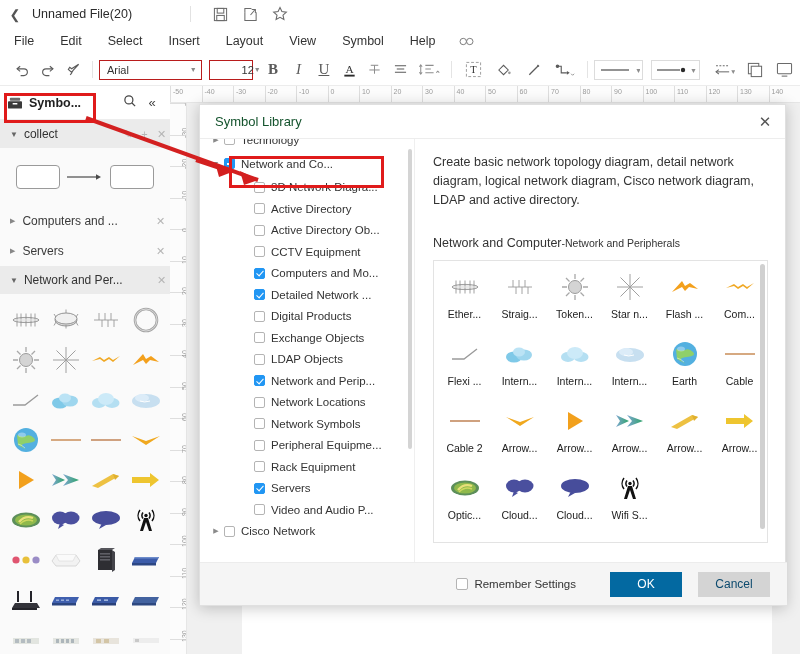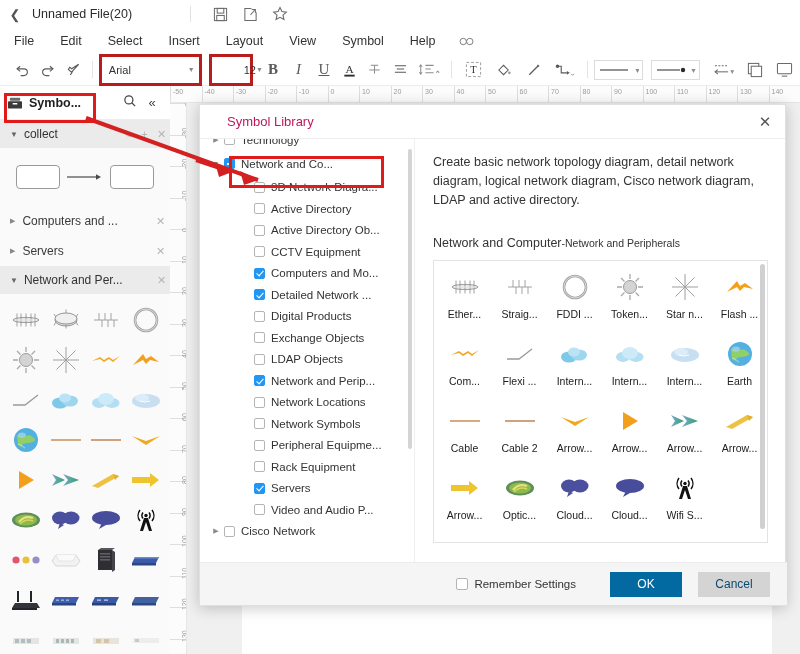--- a/index.html
+++ b/index.html
@@ -40,21 +40,21 @@
     position: absolute; left: 0; top: 54px; width: 800px; height: 32px;
     display: flex; align-items: center; background: #fff; border-bottom: 1px solid #ececec;
   }
   .tool { width: 27px; height: 26px; display: flex; align-items: center; justify-content: center;
           color: #5a5a5a; cursor: pointer; }
   .tool.bold { font-weight: bold; font-family: "Liberation Serif", serif; font-size: 15px; }
   .tool.ital { font-style: italic; font-family: "Liberation Serif", serif; font-size: 15px; }
   .tool.under { text-decoration: underline; font-family: "Liberation Serif", serif; font-size: 15px; }
   .tsep { width: 1px; height: 17px; background: #e4e4e4; margin: 0 6px; }
   .font-select, .size-select {
-    height: 32px; border: 3px solid #b91c1c; background: #fff; font-size: 11px;
+    height: 20px; border: 1px solid #b91c1c; background: #fff; font-size: 11px;
     color: #333; display: flex; align-items: center; padding: 0 4px 0 7px; cursor: pointer;
   }
   .font-select { width: 108px; }
   .size-select { width: 44px; margin-left: 7px; padding-left: 32px; }
   .sel-label { flex: 1; }
   .caret { font-size: 7px; color: #8a8a8a; }
   .linebox {
     width: 52px; height: 20px; border: 1px solid #dcdcdc; display: flex;
     align-items: center; justify-content: center; cursor: pointer; background: #fff;
   }
@@ -116,21 +116,21 @@
   .sym-cell { width: 40px; height: 40px; display: flex; align-items: center;
               justify-content: center; cursor: pointer; }
   .sym-cell svg { display: block; }
 
   
   .dialog {
     position: absolute; left: 199px; top: 104px; width: 587px; height: 502px;
     background: #fff; box-shadow: 0 2px 14px rgba(0,0,0,0.22); border: 1px solid #e0e0e0;
   }
   .dlg-head { height: 34px; display: flex; align-items: center; border-bottom: 1px solid #ededed; }
-  .dlg-title { font-size: 13px; color: #be185d; padding-left: 15px; flex: 1; margin-left: 12px; }
+  .dlg-title { font-size: 13px; color: #14532d; padding-left: 15px; flex: 1; }
   .dlg-close { width: 40px; text-align: center; color: #555; font-size: 15px; cursor: pointer; }
 
   .dlg-body { position: absolute; left: 0; top: 34px; width: 587px; height: 425px; display: flex; }
   .tree-pane { width: 215px; height: 425px; background: #fff; position: relative; overflow: hidden;
                border-right: 1px solid #efefef; }
   .tree-scroll { position: absolute; left: 0; top: 0; width: 215px; }
   .tnode { height: 21.5px; display: flex; align-items: center; font-size: 11.5px; color: #333;
            cursor: pointer; }
   .tnode .tri { width: 16px; text-align: center; font-size: 7px; color: #8a8a8a; }
   .tnode .tri.blank { color: transparent; }
@@ -884,29 +884,20 @@
                 <div class="pv-ico">
                   <svg width="30" height="24" viewBox="0 0 30 24" stroke="#9a9a9a" stroke-width="0.9" fill="none">
                     <path d="M3 12h24"></path>
                     <path d="M8 5v7M14 5v7M20 5v7M11 12v7M17 12v7M23 12v7"></path>
                   </svg>
                 </div>
                 <div class="pv-lbl">Straig...</div>
               </div>
               <div class="pv-cell">
                 <div class="pv-ico">
-                  <svg width="26" height="26" viewBox="0 0 26 26">
-                    <circle cx="13" cy="13" r="11" fill="none" stroke="#a5a5a5" stroke-width="2.6"></circle>
-                    <circle cx="13" cy="13" r="11" fill="none" stroke="#d8d8d8" stroke-width="1"></circle>
-                  </svg>
-                </div>
-                <div class="pv-lbl">FDDI ...</div>
-              </div>
-              <div class="pv-cell">
-                <div class="pv-ico">
                   <svg width="28" height="28" viewBox="0 0 28 28">
                     <g stroke="#a8a8a8" stroke-width="1.3">
                       <path d="M14 1v5M14 22v5M1 14h5M22 14h5M5 5l3.5 3.5M19.5 19.5L23 23M23 5l-3.5 3.5M8.5 19.5L5 23"></path>
                     </g>
                     <circle cx="14" cy="14" r="6.5" fill="#d4d4d4" stroke="#9c9c9c" stroke-width="1"></circle>
                   </svg>
                 </div>
                 <div class="pv-lbl">Token...</div>
               </div>
               <div class="pv-cell">

